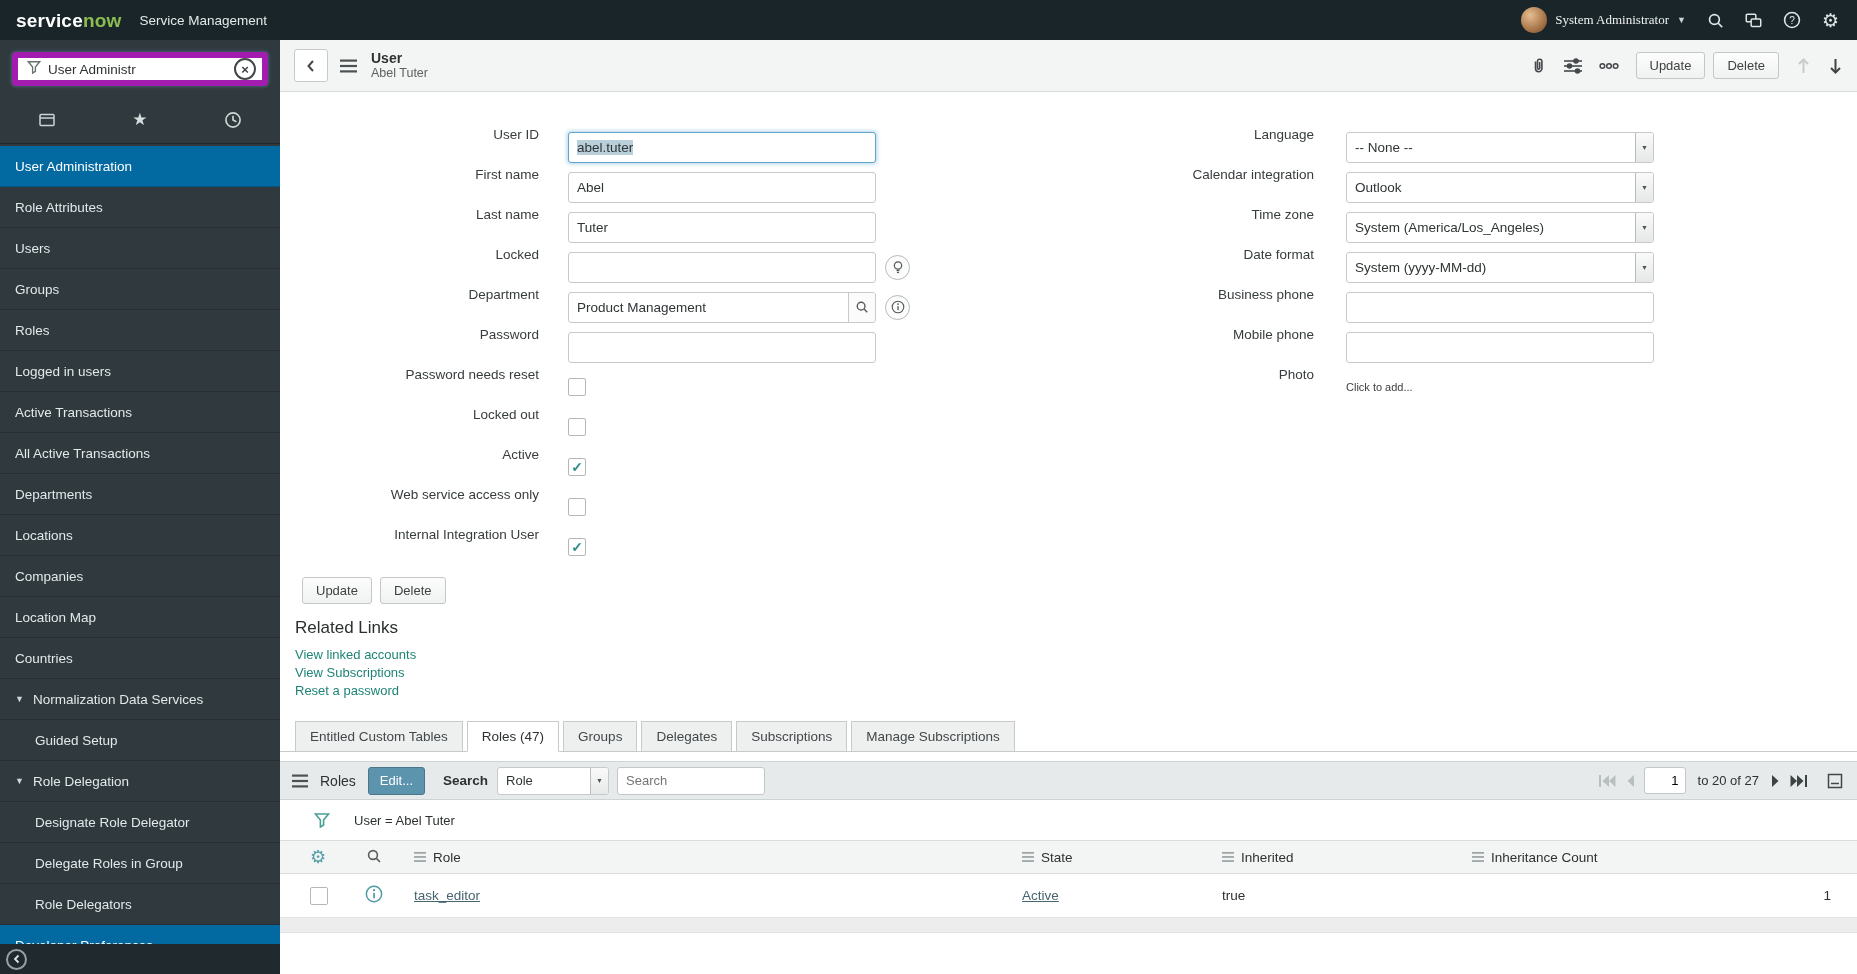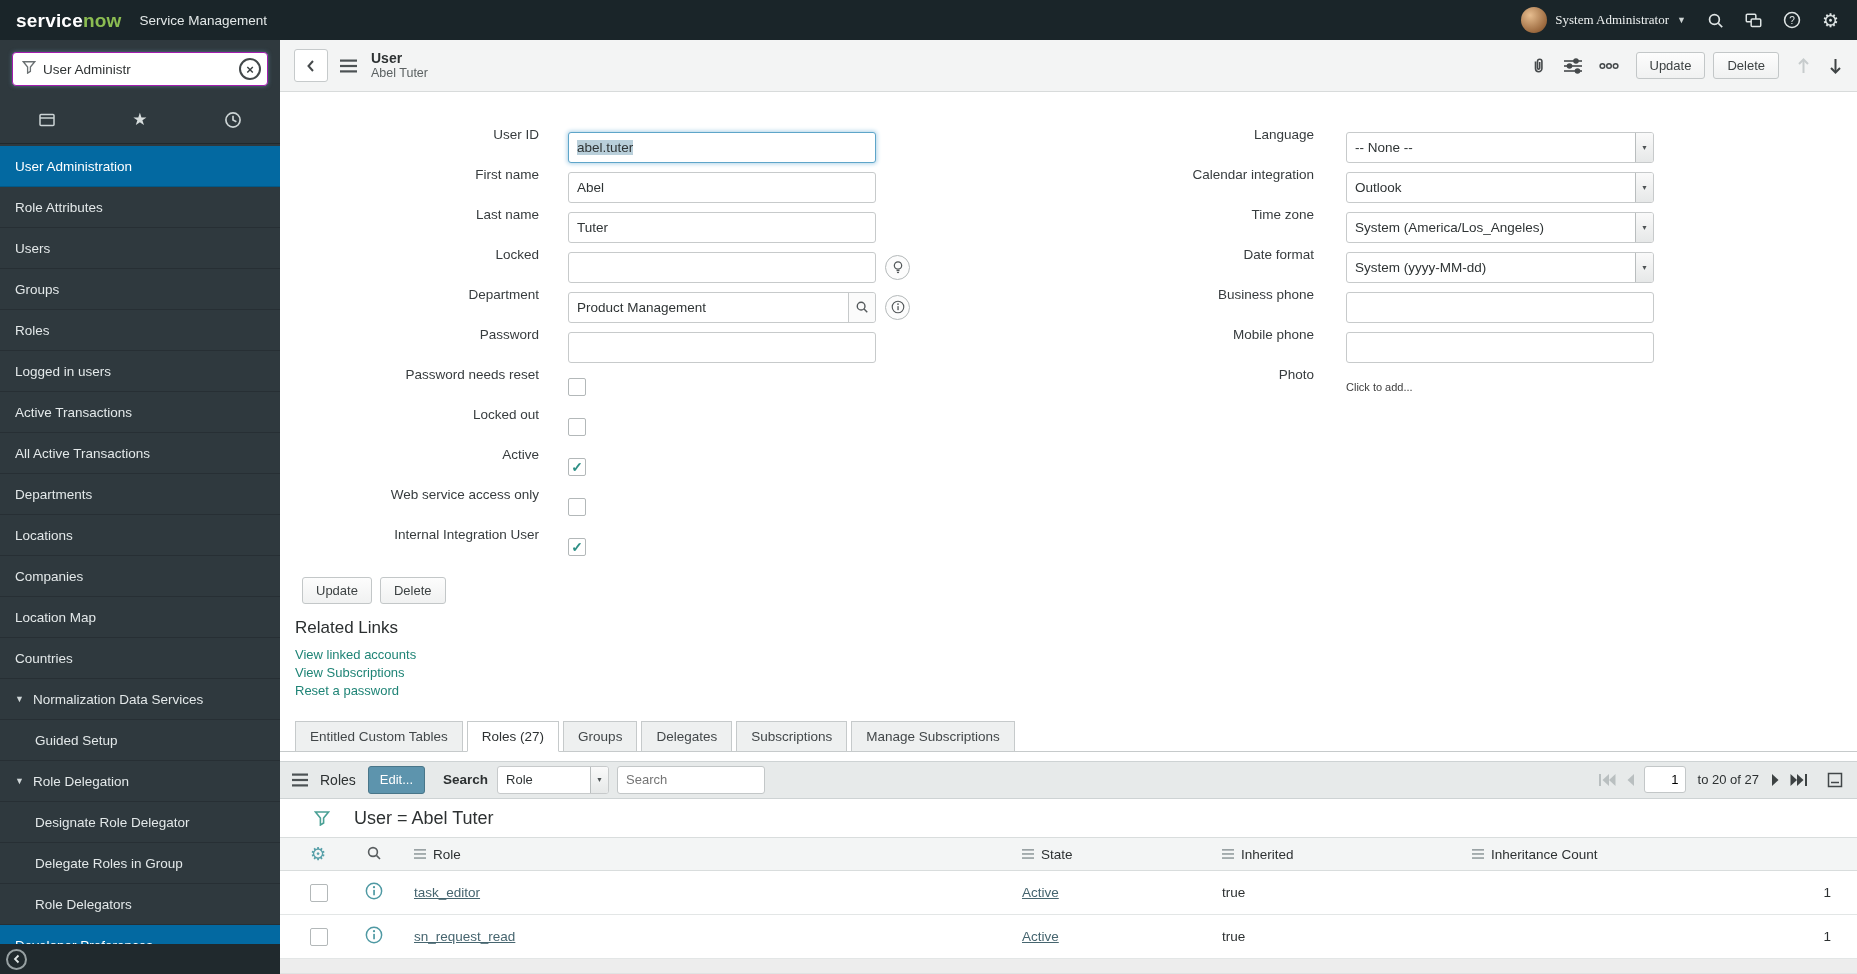--- a/index.html
+++ b/index.html
@@ -18,21 +18,21 @@
   .user-name{font-size:13px;color:#eef1f1;}
   .caret{font-size:9px;color:#cdd4d4;}
   .tb-icon{display:flex;align-items:center;}
   .gear-glyph{font-size:19px;line-height:1;}
 
   .shell{flex:1;display:flex;min-height:0;}
 
   
   .sidebar{flex:0 0 280px;background:#2f393e;color:#dde3e4;display:flex;flex-direction:column;position:relative;}
   .sb-search{padding:12px 12px 10px;}
-  .sb-search-box{height:34px;background:#fff;border:1px solid #a21caf;border-radius:4px;display:flex;align-items:center;padding:0 6px 0 9px;box-shadow:0 0 4px rgba(120,170,195,.55);}
+  .sb-search-box{height:34px;background:#fff;border:6px solid #a21caf;border-radius:4px;display:flex;align-items:center;padding:0 6px 0 9px;box-shadow:0 0 4px rgba(120,170,195,.55);}
   .sb-search-box input{flex:1;border:none;outline:none;font-size:13.5px;color:#2e3233;font-family:inherit;margin-left:7px;min-width:0;}
   .sb-clear{width:22px;height:22px;flex:0 0 22px;border:2px solid #42484a;border-radius:50%;display:flex;align-items:center;justify-content:center;font-size:13px;color:#3a4042;font-weight:bold;line-height:1;}
   .sb-tabs{height:48px;display:flex;border-bottom:1px solid rgba(0,0,0,.28);}
   .sb-tab{flex:1;display:flex;align-items:center;justify-content:center;color:#ccd4d5;}
   .star-glyph{font-size:17px;line-height:1;color:#d7dddd;}
   .sb-nav{flex:1;overflow:hidden;padding-top:2px;}
   .nav-item{height:41px;display:flex;align-items:center;padding:0 15px;font-size:13.5px;color:#e3e8e9;border-bottom:1px solid rgba(0,0,0,.16);white-space:nowrap;}
   .nav-item.header{background:#0369a1;color:#fff;}
   .nav-item.child{padding-left:35px;}
   .nav-item .caret-ic{margin-right:9px;font-size:9px;color:#cfd6d7;}
@@ -101,21 +101,21 @@
   .lt-input{width:148px;height:28px;border:1px solid #c3c7c8;border-radius:3px;padding:0 8px;font-size:13px;font-family:inherit;margin-left:8px;}
   .lt-right{margin-left:auto;display:flex;align-items:center;gap:9px;}
   .pg{display:flex;align-items:center;color:#3d4243;}
   .pg.disabled{color:#b9bfc0;}
   .page-input{width:42px;height:27px;border:1px solid #c3c7c8;border-radius:3px;text-align:right;padding:0 6px;font-size:13px;font-family:inherit;}
   .range{font-size:13px;color:#2d3132;margin:0 3px;}
   .collapse-btn{margin-left:10px;display:flex;color:#424749;}
 
   .filter-row{height:40px;display:flex;align-items:center;padding-left:34px;gap:24px;}
   .funnel{color:#4aa095;display:flex;}
-  .filter-text{font-size:18px;color:#2d3132;}
+  .filter-text{font-size:13px;color:#2d3132;}
 
   table.grid{width:100%;border-collapse:collapse;table-layout:fixed;}
   .grid th,.grid td{text-align:left;font-weight:normal;font-size:13.5px;color:#2d3132;overflow:hidden;white-space:nowrap;}
   .grid thead th{background:#f3f5f5;border-top:1px solid #d9dddd;border-bottom:1px solid #d9dddd;height:33px;padding-left:12px;}
   .grid tbody td{height:44px;border-bottom:1px solid #e3e6e6;padding-left:12px;}
   .c-first{padding-left:30px !important;}
   .c-icon{text-align:center !important;padding-left:0 !important;}
   .c-num{text-align:right !important;padding-right:26px !important;}
   .col-h{display:flex;align-items:center;gap:7px;}
   .colmenu{display:flex;color:#9aa3a5;}
@@ -478,21 +478,21 @@
         <div class="rl-title">Related Links</div>
         <div class="rl-links">
           <a class="rl-link" href="#">View linked accounts</a>
           <a class="rl-link" href="#">View Subscriptions</a>
           <a class="rl-link" href="#">Reset a password</a>
         </div>
       </div>
 
       <div class="tabs">
         <span class="tab">Entitled Custom Tables</span>
-        <span class="tab active">Roles (27)</span>
+        <span class="tab active">Roles (47)</span>
         <span class="tab">Groups</span>
         <span class="tab">Delegates</span>
         <span class="tab">Subscriptions</span>
         <span class="tab">Manage Subscriptions</span>
       </div>
 
       <div class="list-toolbar">
         <span class="ctx-menu">
           <svg width="16" height="14" viewBox="0 0 16 14" fill="currentColor">
               <rect x="0" y="0.5" width="16" height="2.2"></rect>
@@ -633,35 +633,19 @@
                     <circle cx="8" cy="8" r="6.8"></circle>
                     <rect x="7.3" y="7" width="1.5" height="4.8" fill="currentColor" stroke="none"></rect>
                     <circle cx="8" cy="4.6" r="1" fill="currentColor" stroke="none"></circle>
                   </svg>
                 </span></td>
             <td><a class="cell-link" href="#">task_editor</a></td>
             <td><a class="cell-link" href="#">Active</a></td>
             <td><span>true</span></td>
             <td class="c-num"><span>1</span></td>
           </tr>
-          <tr>
-            <td class="c-first">
-                <span class="cb"></span>
-              </td>
-            <td class="c-icon"><span class="info-badge">
-                  <svg width="18" height="18" viewBox="0 0 16 16" fill="none" stroke="currentColor" stroke-width="1.3">
-                    <circle cx="8" cy="8" r="6.8"></circle>
-                    <rect x="7.3" y="7" width="1.5" height="4.8" fill="currentColor" stroke="none"></rect>
-                    <circle cx="8" cy="4.6" r="1" fill="currentColor" stroke="none"></circle>
-                  </svg>
-                </span></td>
-            <td><a class="cell-link" href="#">sn_request_read</a></td>
-            <td><a class="cell-link" href="#">Active</a></td>
-            <td><span>true</span></td>
-            <td class="c-num"><span>1</span></td>
-          </tr>
         </tbody>
       </table>
       <div class="partial-row"></div>
 
     </main>
   </div>
 </div>
 
 </body></html>

